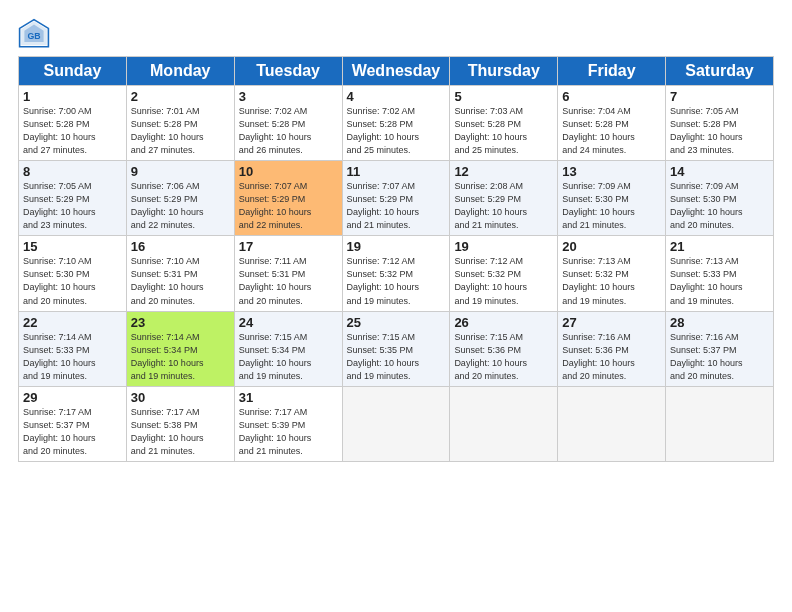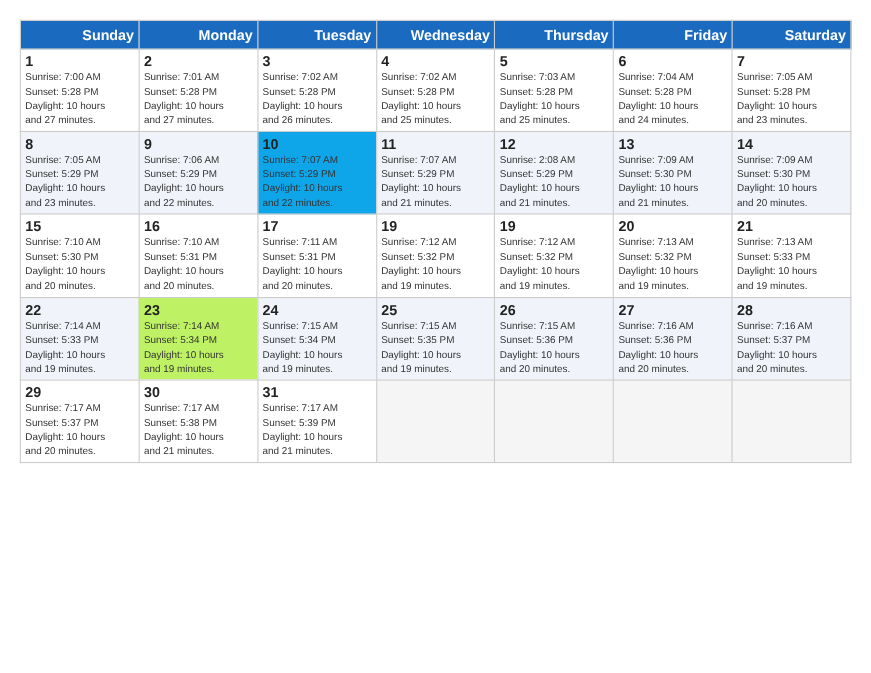--- a/index.html
+++ b/index.html
@@ -59,24 +59,24 @@
       color: #444;
     }
     table {
       width: 100%;
       border-collapse: collapse;
       table-layout: fixed;
     }
     th {
       background-color: #1a6bbf;
       color: #fff;
-      font-size: 13px;
+      font-size: 16px;
       font-weight: bold;
       padding: 5px 4px;
-      text-align: right;
+      text-align: center;
       border: 1px solid #ccc;
     }
     td {
       border: 1px solid #ccc;
       vertical-align: top;
       padding: 3px 4px;
       font-size: 9.5px;
       color: #333;
       background: #fff;
       height: 74px;
@@ -100,20 +100,38 @@
       background: #fff;
     }
     tr:nth-child(even) td:not(.empty) {
       background: #f9f9f9;
     }
   </style>
 </head>
 <body>
 
 <div class="page">
+  <div class="header-area">
+    <div class="logo">
+      <svg class="logo-icon" viewBox="0 0 40 40">
+        <polygon points="20,4 36,14 36,34 4,34 4,14" fill="#1a6bbf" opacity="0.15"></polygon>
+        <polygon points="20,2 38,13 38,36 2,36 2,13" fill="none" stroke="#1a6bbf" stroke-width="2"></polygon>
+        <polygon points="20,8 32,16 32,30 8,30 8,16" fill="#1a6bbf" opacity="0.3"></polygon>
+        <text x="20" y="26" text-anchor="middle" font-size="11" font-weight="bold" fill="#1a6bbf">GB</text>
+      </svg>
+      <div class="logo-text">
+        <span class="logo-general"></span>
+        <span class="logo-blue"></span>
+      </div>
+    </div>
+    <div class="title-area">
+      <div class="month-title"></div>
+      <div class="location"></div>
+    </div>
+  </div>
 
   <table>
     <thead>
       <tr>
       <th>Sunday</th>
           <th>Monday</th>
           <th>Tuesday</th>
           <th>Wednesday</th>
           <th>Thursday</th>
           <th>Friday</th>
@@ -180,21 +198,21 @@
 Daylight: 10 hours
 and 23 minutes.</div>
           </td>
           <td style="background: rgb(240, 244, 250);">
             <span class="day-num">9</span>
             <div class="day-info" style="white-space: pre-line;">Sunrise: 7:06 AM
 Sunset: 5:29 PM
 Daylight: 10 hours
 and 22 minutes.</div>
           </td>
-          <td style="background: #0ea5e9;">
+          <td style="background: #fdba74;">
             <span class="day-num">10</span>
             <div class="day-info" style="white-space: pre-line;">Sunrise: 7:07 AM
 Sunset: 5:29 PM
 Daylight: 10 hours
 and 22 minutes.</div>
           </td>
           <td style="background: rgb(240, 244, 250);">
             <span class="day-num">11</span>
             <div class="day-info" style="white-space: pre-line;">Sunrise: 7:07 AM
 Sunset: 5:29 PM

